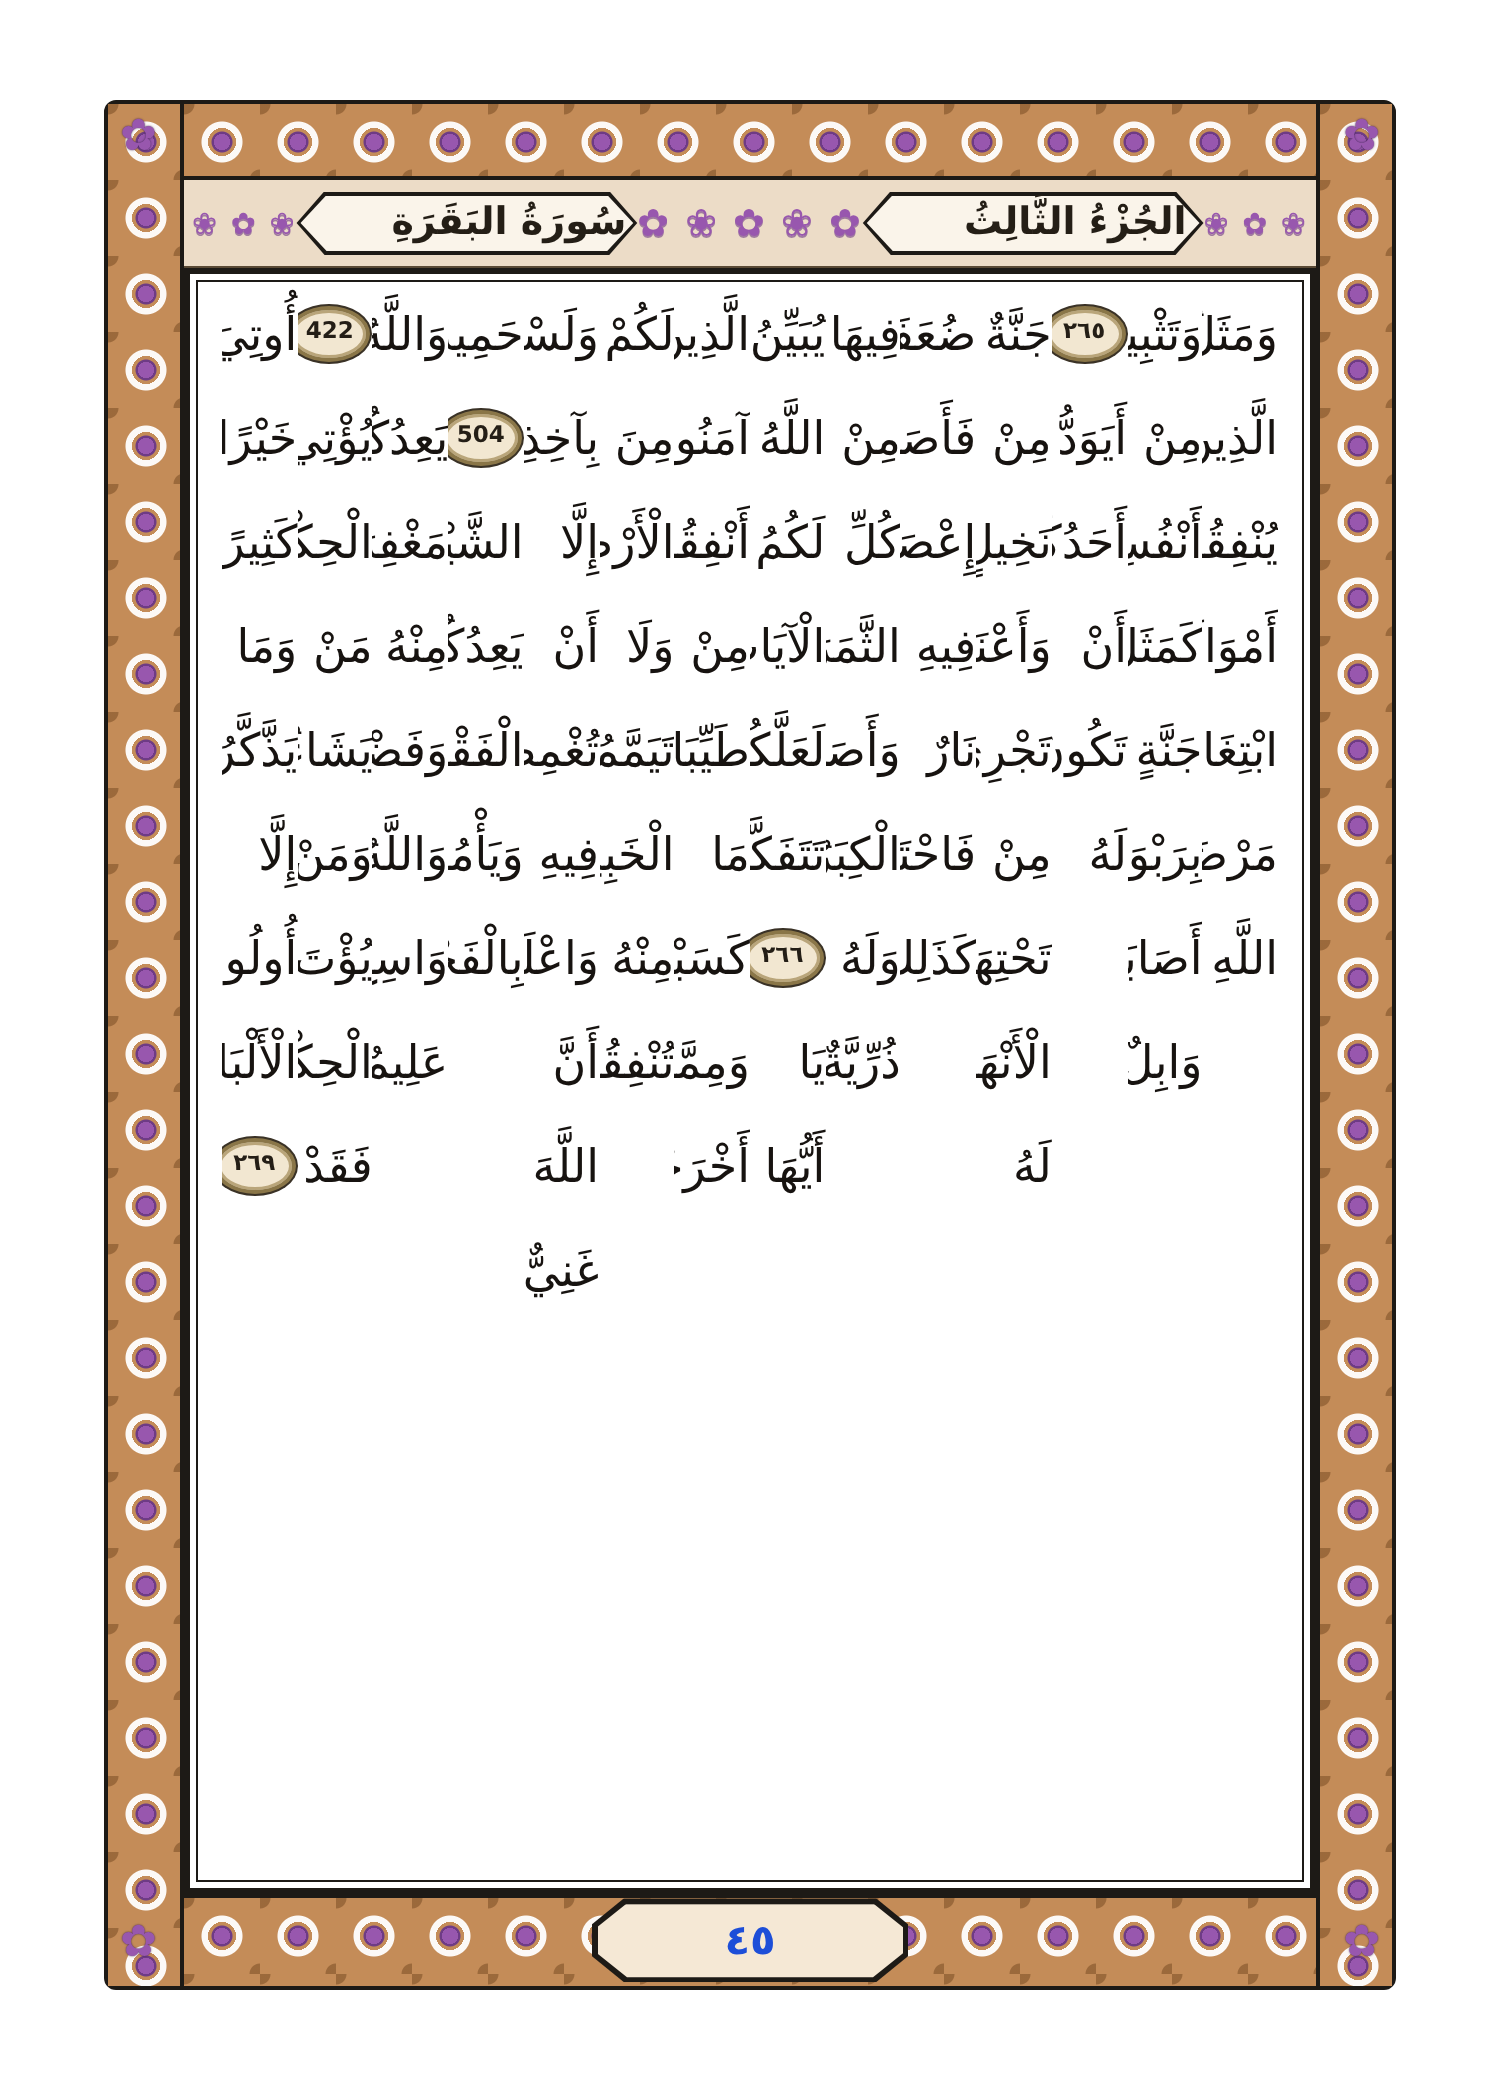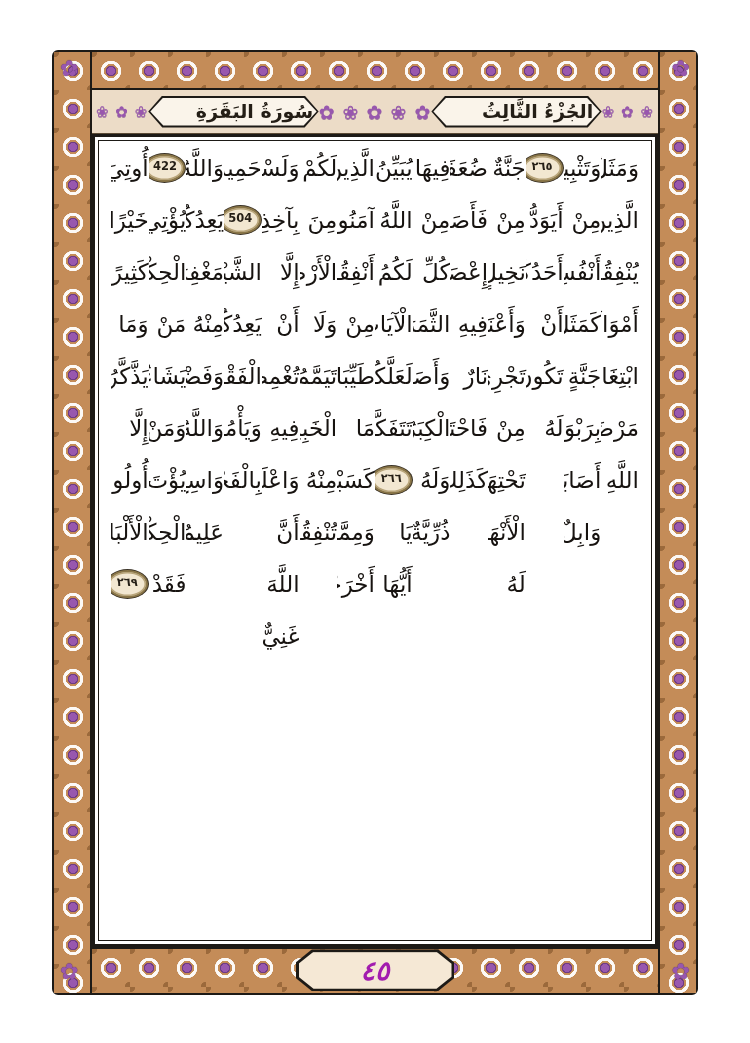--- a/index.html
+++ b/index.html
@@ -158,25 +158,24 @@
     display:flex; align-items:stretch;
     padding:2.5px;
   }
   .pagenum-inner {
     flex:1;
     background:#f5e8d5;
     clip-path:polygon(15px 0, calc(100% - 15px) 0, 100% 12px, 100% calc(100% - 12px), calc(100% - 15px) 100%, 15px 100%, 0 calc(100% - 12px), 0 12px);
     display:flex; align-items:center; justify-content:center;
   }
   .pagenum-text {
-    font-size:27px;
+    font-size:21px;
     font-weight:bold;
-    color:#a21caf;
+    color:#1d4ed8;
     line-height:1;
-    font-style:italic;
   }
 </style>
 </head>
 <body>
 
 <div class="page">
   <div class="frame">
 
     <div class="band band-top"></div>
     <div class="band band-bottom">

